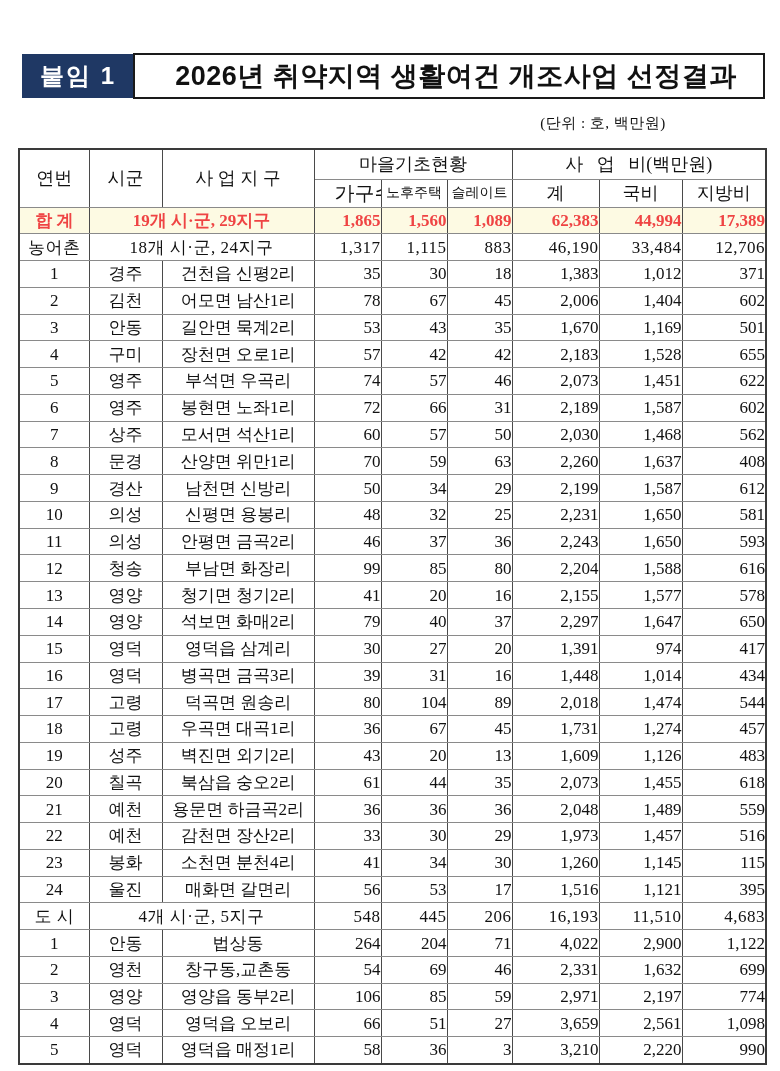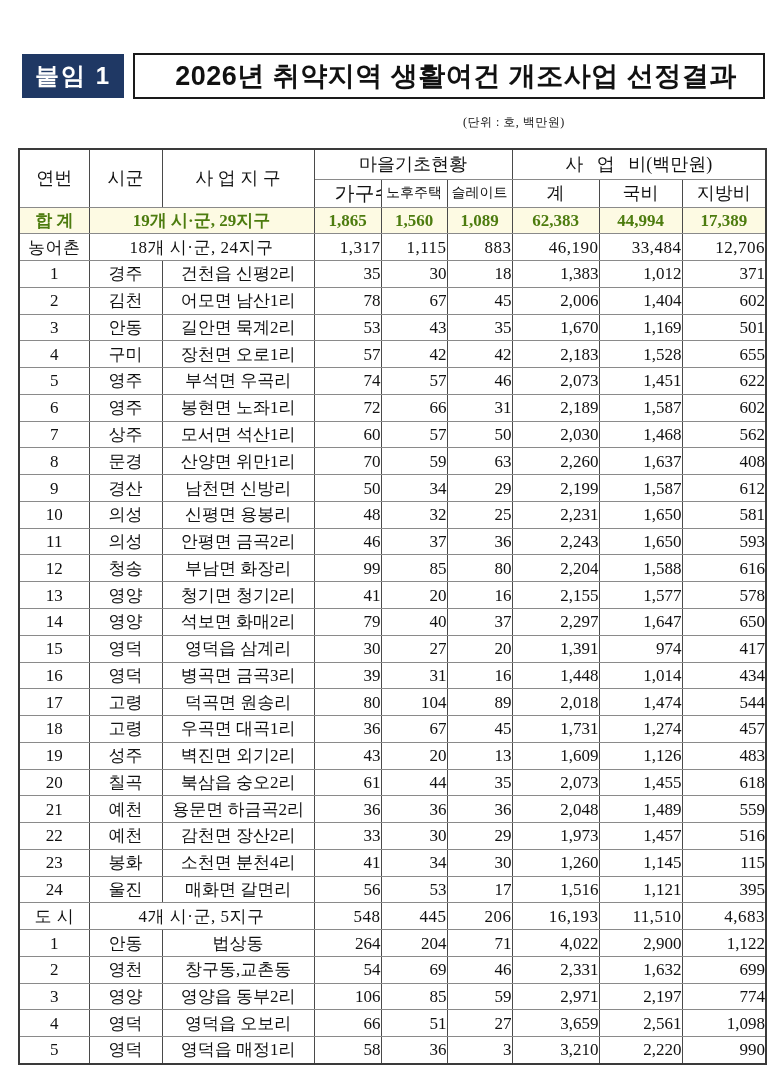--- a/index.html
+++ b/index.html
@@ -6,43 +6,43 @@
   html, body { width: 780px; background: #ffffff; }
   body {
     position: relative;
     width: 780px; height: 1071px;
     overflow: hidden;
     font-family: "Liberation Serif", "DejaVu Serif", serif;
     color: #111;
   }
   .doc-badge {
     position: absolute; left: 22px; top: 54px;
-    width: 102px; height: 44px;
+    width: 112px; height: 44px;
     background: #1f3864;
     color: #ffffff;
     font-family: "Liberation Sans", "DejaVu Sans", sans-serif;
     font-weight: bold; font-size: 24px; letter-spacing: 2px;
     display: flex; align-items: center; justify-content: center;
   }
   .doc-title-box {
     position: absolute; left: 133px; top: 53px;
     width: 632px; height: 46px;
     border: 2px solid #1a1a1a;
     background: #ffffff;
     display: flex; align-items: center; justify-content: center;
   }
   .doc-title {
     font-family: "Liberation Sans", "DejaVu Sans", sans-serif;
     font-weight: bold; font-size: 27px; letter-spacing: 0.5px;
     white-space: nowrap;
     margin-left: 14px;
   }
   .unit-note {
-    position: absolute; left: 463px; top: 114px; width: 300px;
-    text-align: left; font-size: 12px; letter-spacing: 0.5px;
+    position: absolute; left: 453px; top: 114px; width: 300px;
+    text-align: center; font-size: 15px; letter-spacing: 0.5px;
     white-space: pre;
   }
   table.main {
     position: absolute; left: 18px; top: 148px;
     width: 747px;
     border-collapse: collapse; table-layout: fixed;
     border: 2px solid #3a3a3a;
   }
   table.main th, table.main td {
     border-left: 1px solid #4a4a4a;
@@ -58,24 +58,24 @@
   thead tr.h2 { height: 28px; }
   thead th { font-size: 18px; text-align: center; background: #ffffff; }
   thead th.small { font-size: 14px; }
   thead th.mid { font-size: 20px; padding-left: 20px; }
   tbody tr { height: 26.78px; }
   tbody td { font-size: 17px; }
   td.c { text-align: center; }
   td.num { text-align: right; padding-right: 9px; }
   tr.sum-row td {
     background: #fdfae3;
-    color: #4d7c0f;
+    color: #ef4444;
     font-weight: 600;
   }
-  tr.sum-row td.num { text-align: center; padding-right: 0; }
+  tr.sum-row td.num { padding-right: 0; }
   tr.sec-row td { letter-spacing: 0.5px; margin-left: 44px; }
 </style>
 </head>
 <body>
 
 <div class="doc-badge">
   <span>붙임 1</span>
 </div>
 
 <div class="doc-title-box">

